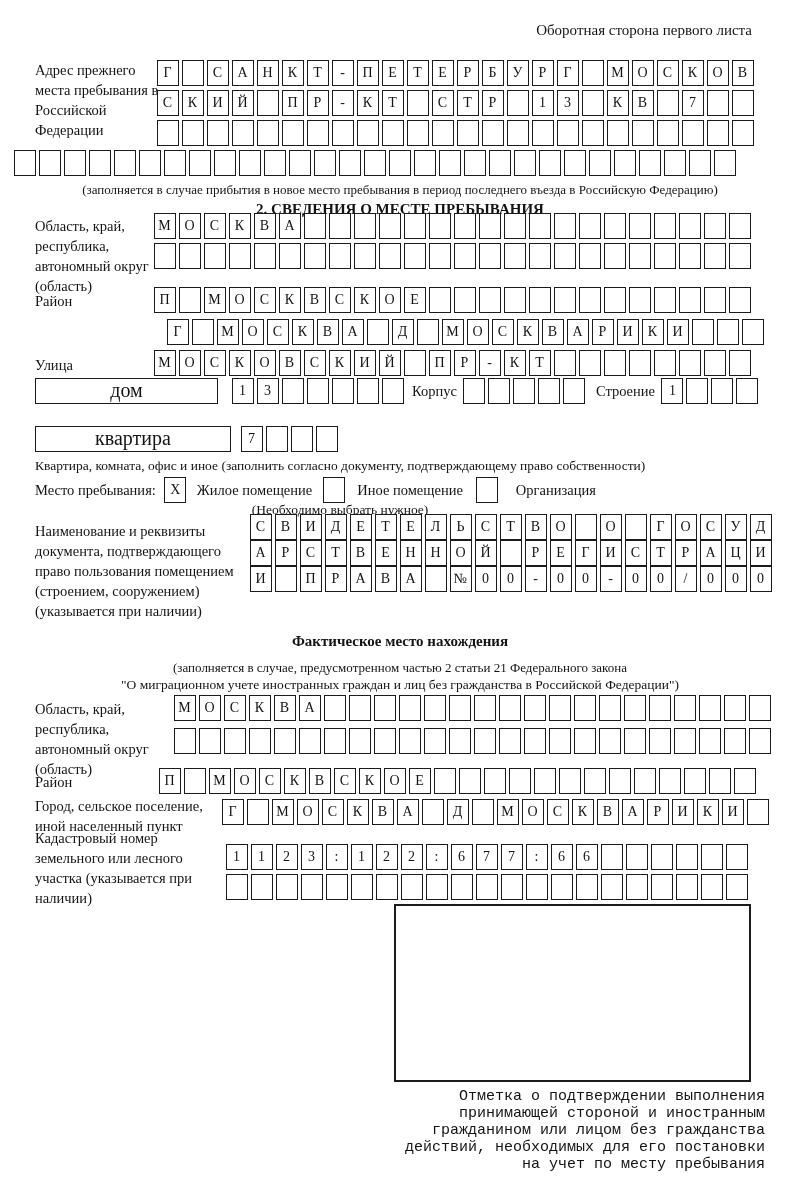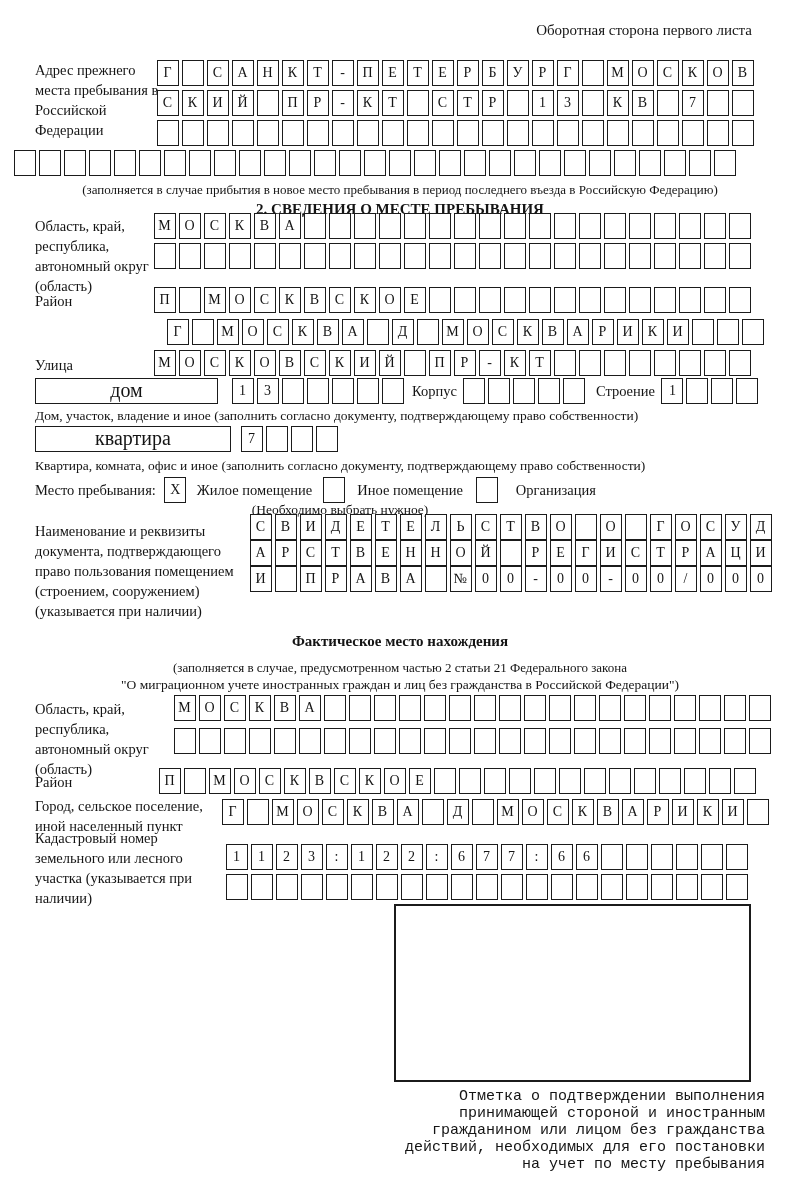--- a/index.html
+++ b/index.html
@@ -49,21 +49,20 @@
   <div class="abs boxrow" style="top:287px;left:152px;"><span class="cbox">П</span><span class="cbox"></span><span class="cbox">М</span><span class="cbox">О</span><span class="cbox">С</span><span class="cbox">К</span><span class="cbox">В</span><span class="cbox">С</span><span class="cbox">К</span><span class="cbox">О</span><span class="cbox">Е</span><span class="cbox"></span><span class="cbox"></span><span class="cbox"></span><span class="cbox"></span><span class="cbox"></span><span class="cbox"></span><span class="cbox"></span><span class="cbox"></span><span class="cbox"></span><span class="cbox"></span><span class="cbox"></span><span class="cbox"></span><span class="cbox"></span></div>
 
   <div class="abs boxrow" style="top:319px;left:165px;"><span class="cbox">Г</span><span class="cbox"></span><span class="cbox">М</span><span class="cbox">О</span><span class="cbox">С</span><span class="cbox">К</span><span class="cbox">В</span><span class="cbox">А</span><span class="cbox"></span><span class="cbox">Д</span><span class="cbox"></span><span class="cbox">М</span><span class="cbox">О</span><span class="cbox">С</span><span class="cbox">К</span><span class="cbox">В</span><span class="cbox">А</span><span class="cbox">Р</span><span class="cbox">И</span><span class="cbox">К</span><span class="cbox">И</span><span class="cbox"></span><span class="cbox"></span><span class="cbox"></span></div>
 
   <div class="abs lbl" style="top:355px;left:35px;">Улица</div>
   <div class="abs boxrow" style="top:350px;left:152px;"><span class="cbox">М</span><span class="cbox">О</span><span class="cbox">С</span><span class="cbox">К</span><span class="cbox">О</span><span class="cbox">В</span><span class="cbox">С</span><span class="cbox">К</span><span class="cbox">И</span><span class="cbox">Й</span><span class="cbox"></span><span class="cbox">П</span><span class="cbox">Р</span><span class="cbox">-</span><span class="cbox">К</span><span class="cbox">Т</span><span class="cbox"></span><span class="cbox"></span><span class="cbox"></span><span class="cbox"></span><span class="cbox"></span><span class="cbox"></span><span class="cbox"></span><span class="cbox"></span></div>
 
   <div class="abs boxrow" style="top:378px;left:35px;">
     <span class="rectlabel" style="width:183px;margin-right:12px;">дом</span><span class="boxrow"><span class="cbox">1</span><span class="cbox">3</span><span class="cbox"></span><span class="cbox"></span><span class="cbox"></span><span class="cbox"></span><span class="cbox"></span></span><span class="inline-lbl" style="margin:0 5px 0 7px;">Корпус</span><span class="boxrow"><span class="cbox"></span><span class="cbox"></span><span class="cbox"></span><span class="cbox"></span><span class="cbox"></span></span><span class="inline-lbl" style="margin:0 5px 0 9px;">Строение</span><span class="boxrow"><span class="cbox">1</span><span class="cbox"></span><span class="cbox"></span><span class="cbox"></span></span>
   </div>
-  <div class="abs caption" style="top:408px;left:35px;font-size:13.5px;">Дом, участок, владение и иное (заполнить согласно документу, подтверждающему право собственности)</div>
 
   <div class="abs boxrow" style="top:426px;left:35px;">
     <span class="rectlabel" style="width:196px;margin-right:8px;">квартира</span><span class="boxrow"><span class="cbox">7</span><span class="cbox"></span><span class="cbox"></span><span class="cbox"></span></span>
   </div>
   <div class="abs caption" style="top:458px;left:35px;font-size:13.5px;">Квартира, комната, офис и иное (заполнить согласно документу, подтверждающему право собственности)</div>
 
   <div class="abs boxrow" style="top:477px;left:35px;">
     <span class="inline-lbl" style="margin-right:7px;">Место пребывания:</span><span class="boxrow"><span class="cbox">X</span></span><span class="inline-lbl" style="margin:0 9px 0 9px;">Жилое помещение</span><span class="boxrow"><span class="cbox"></span></span><span class="inline-lbl" style="margin:0 12px 0 11px;">Иное помещение</span><span class="boxrow"><span class="cbox"></span></span><span class="inline-lbl" style="margin-left:16px;">Организация</span>
   </div>
   <div class="abs caption" style="top:502px;left:35px;width:610px;text-align:center;font-size:13.5px;">(Необходимо выбрать нужное)</div>

